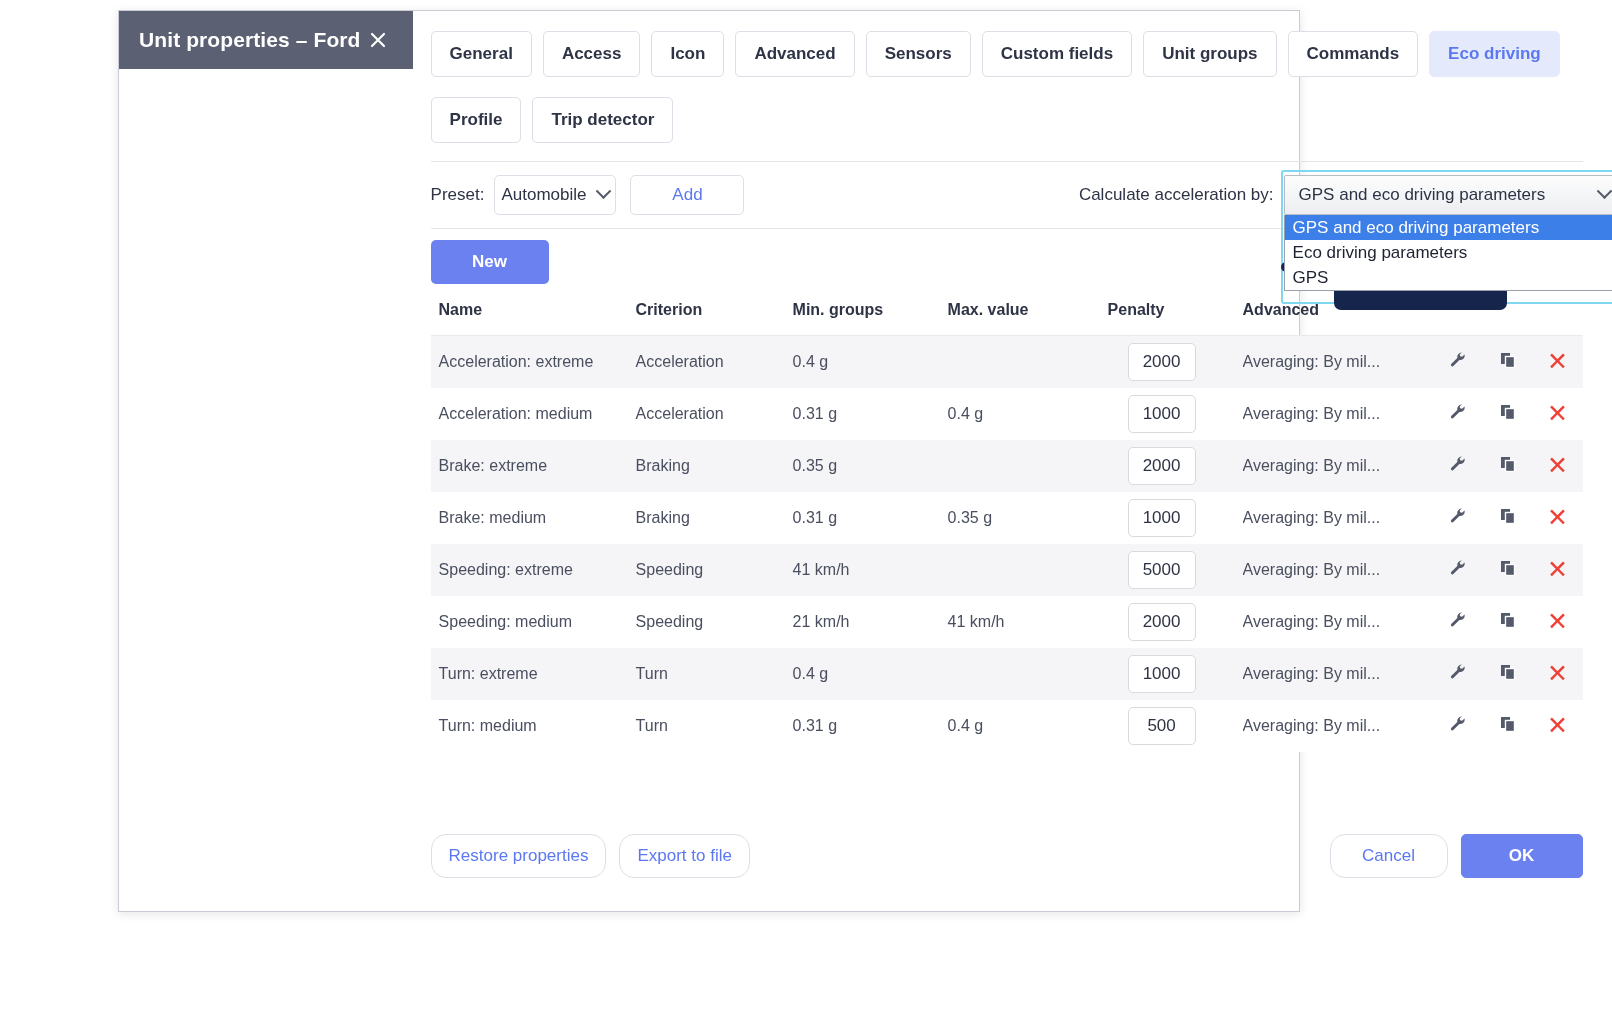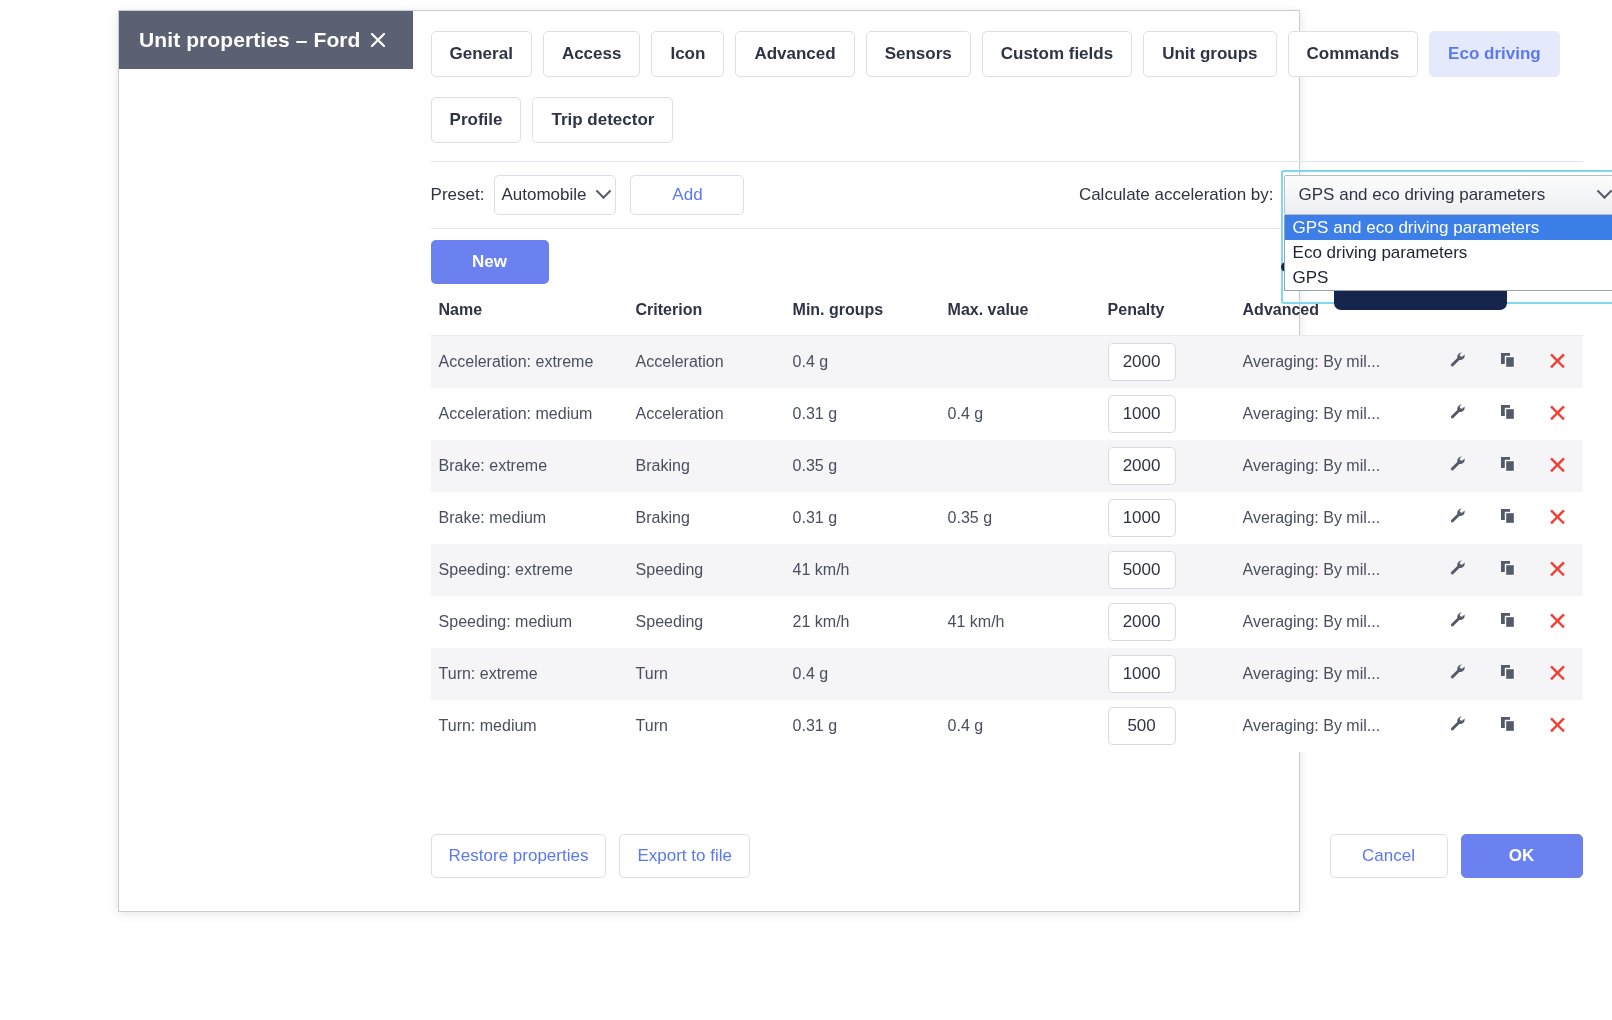--- a/index.html
+++ b/index.html
@@ -262,20 +262,21 @@
     width: 68px;
     height: 38px;
     border: 1px solid #d8dae0;
     border-radius: 5px;
     background: #ffffff;
     font-size: 17px;
     color: #2e3345;
     font-family: "Liberation Sans", sans-serif;
     text-align: center;
     padding: 0;
+    margin-left: 20px;
   }
   .adv-text {
     white-space: nowrap;
     overflow: hidden;
     text-overflow: ellipsis;
     display: block;
     max-width: 180px;
   }
   .icon-btn { cursor: pointer; display: inline-flex; align-items: center; justify-content: center; }
   .x-icon {
@@ -289,21 +290,21 @@
   #footer {
     margin-top: auto;
     height: 96px;
     display: flex;
     align-items: center;
     padding-bottom: 14px;
   }
   .ftr-btn {
     height: 44px;
     border: 1px solid #dcdfe6;
-    border-radius: 5px;
+    border-radius: 15px;
     background: #ffffff;
     color: #5b78f0;
     font-size: 17px;
     display: flex; align-items: center; justify-content: center;
     padding: 0 17px;
     cursor: pointer;
     white-space: nowrap;
   }
   #restore-btn { margin-right: 13px; }
   #footer-right { margin-left: auto; display: flex; align-items: center; gap: 13px; }

